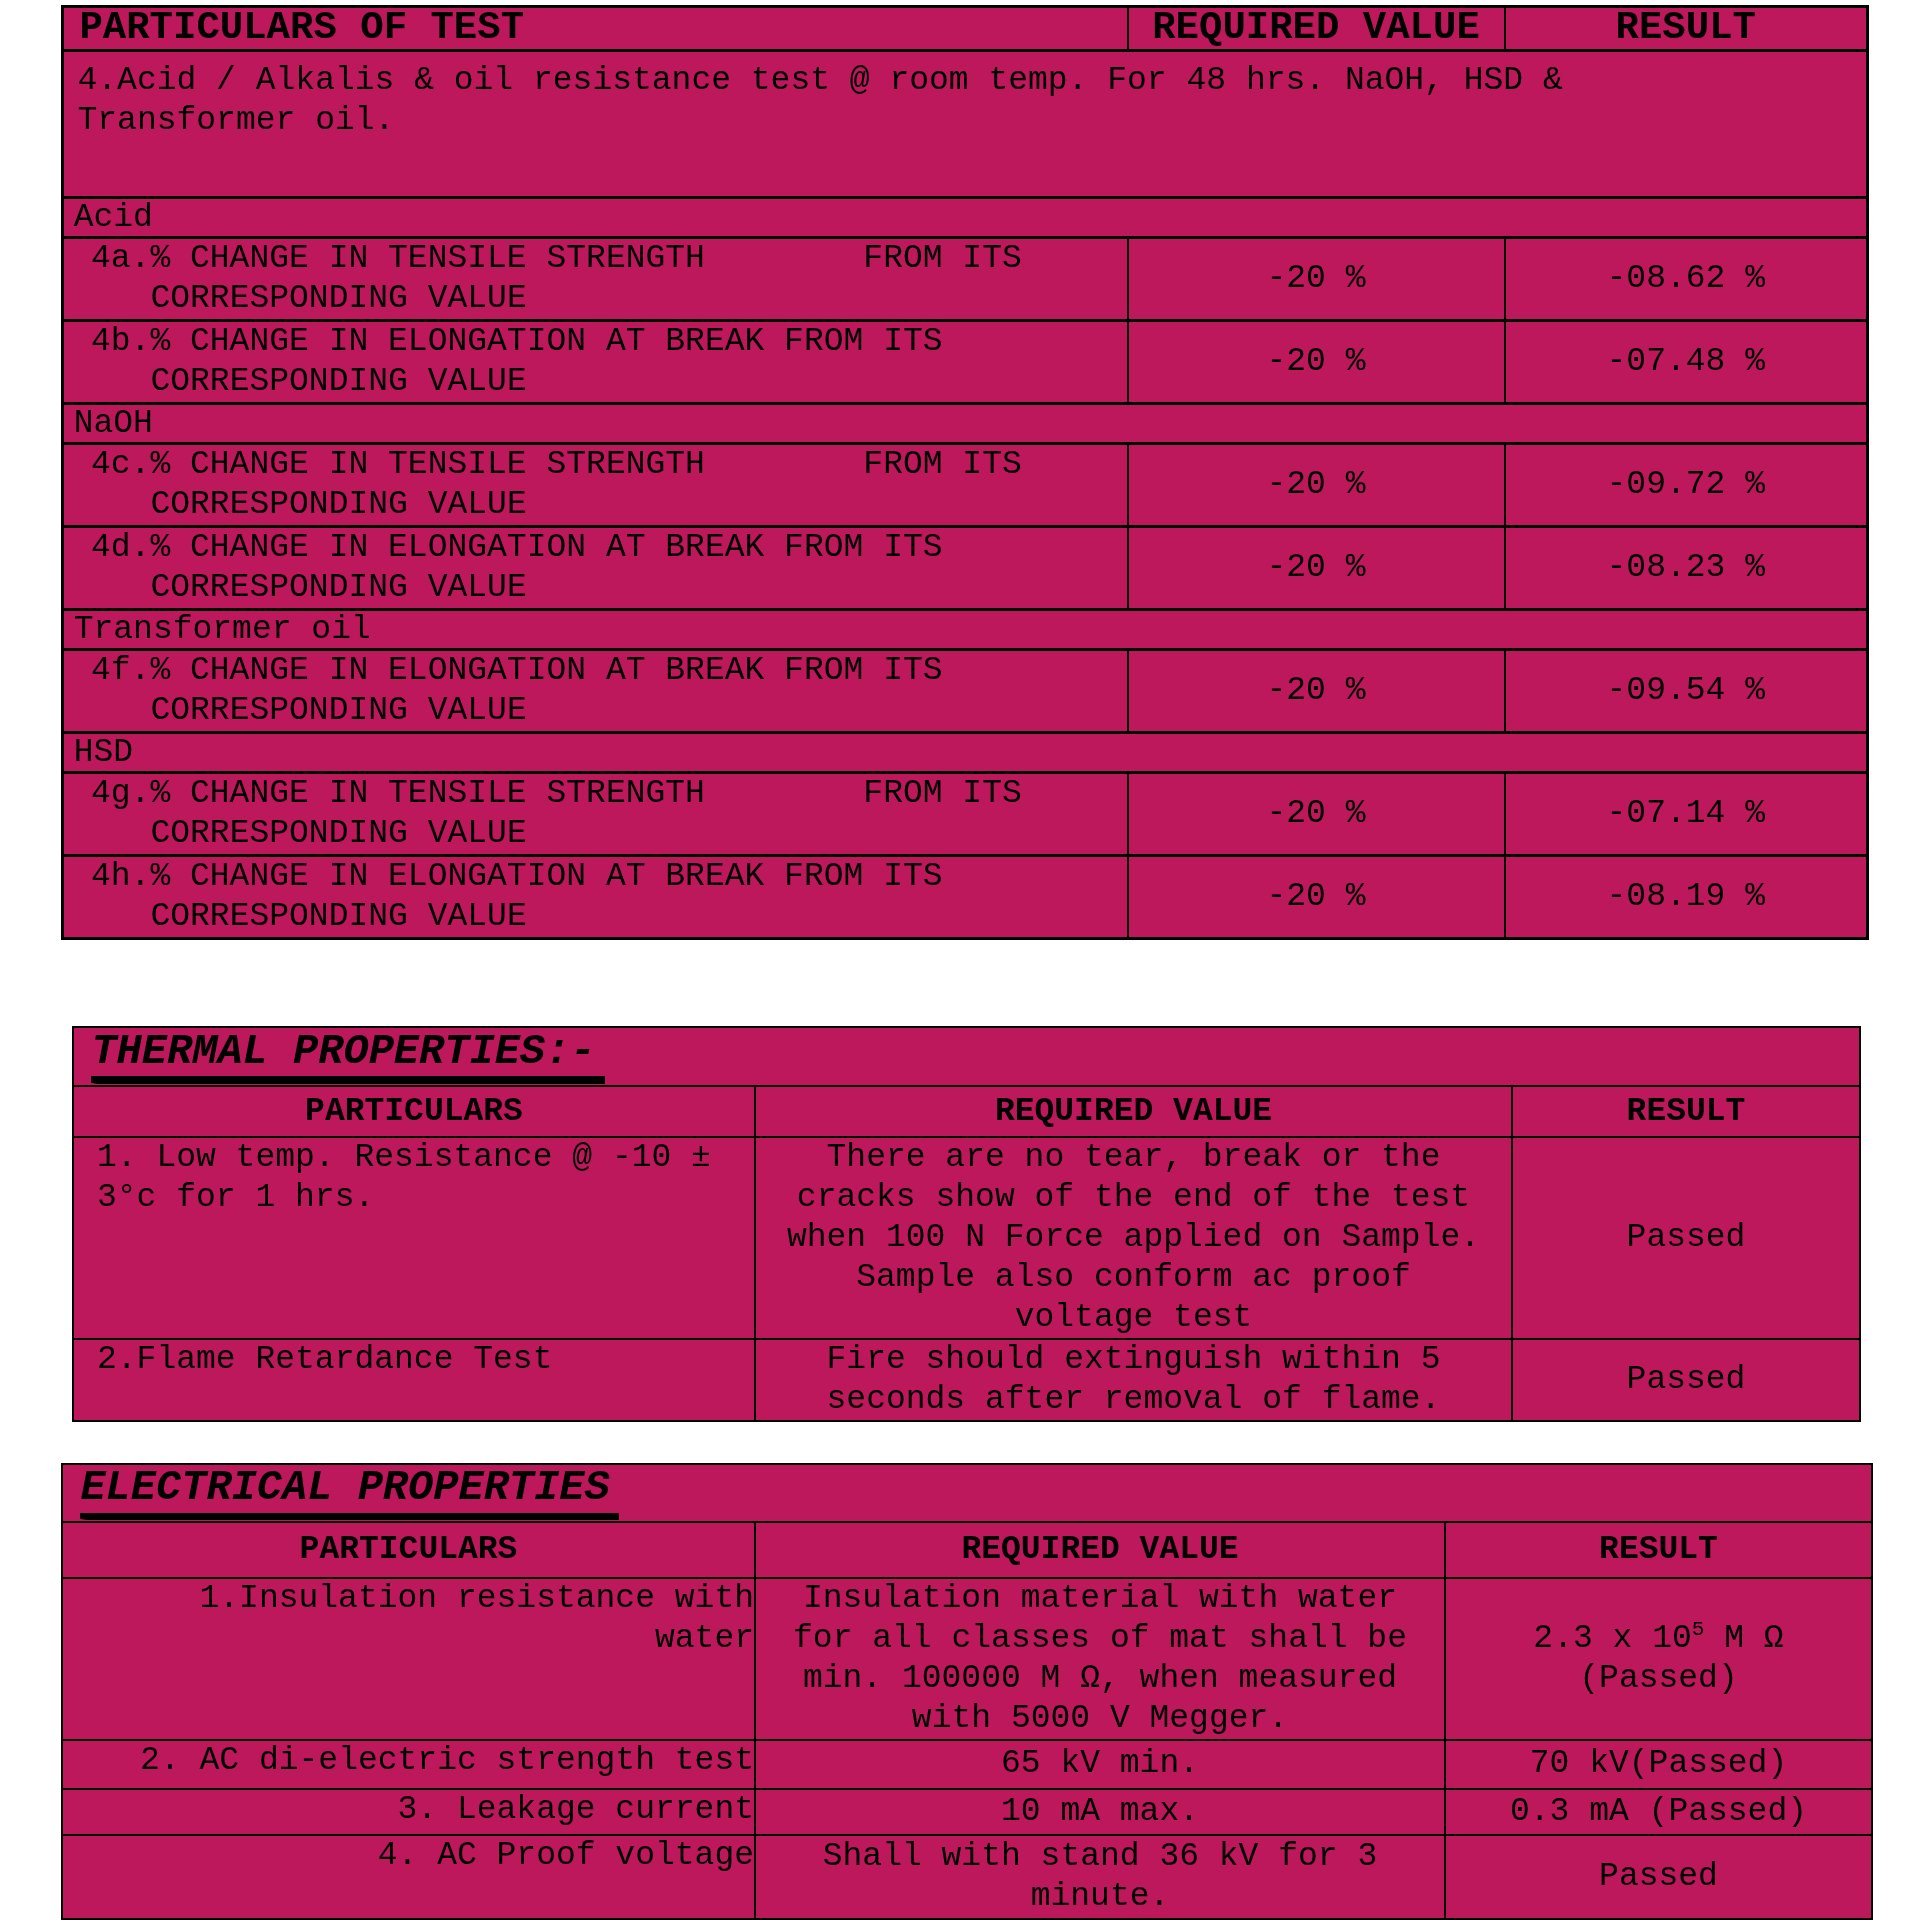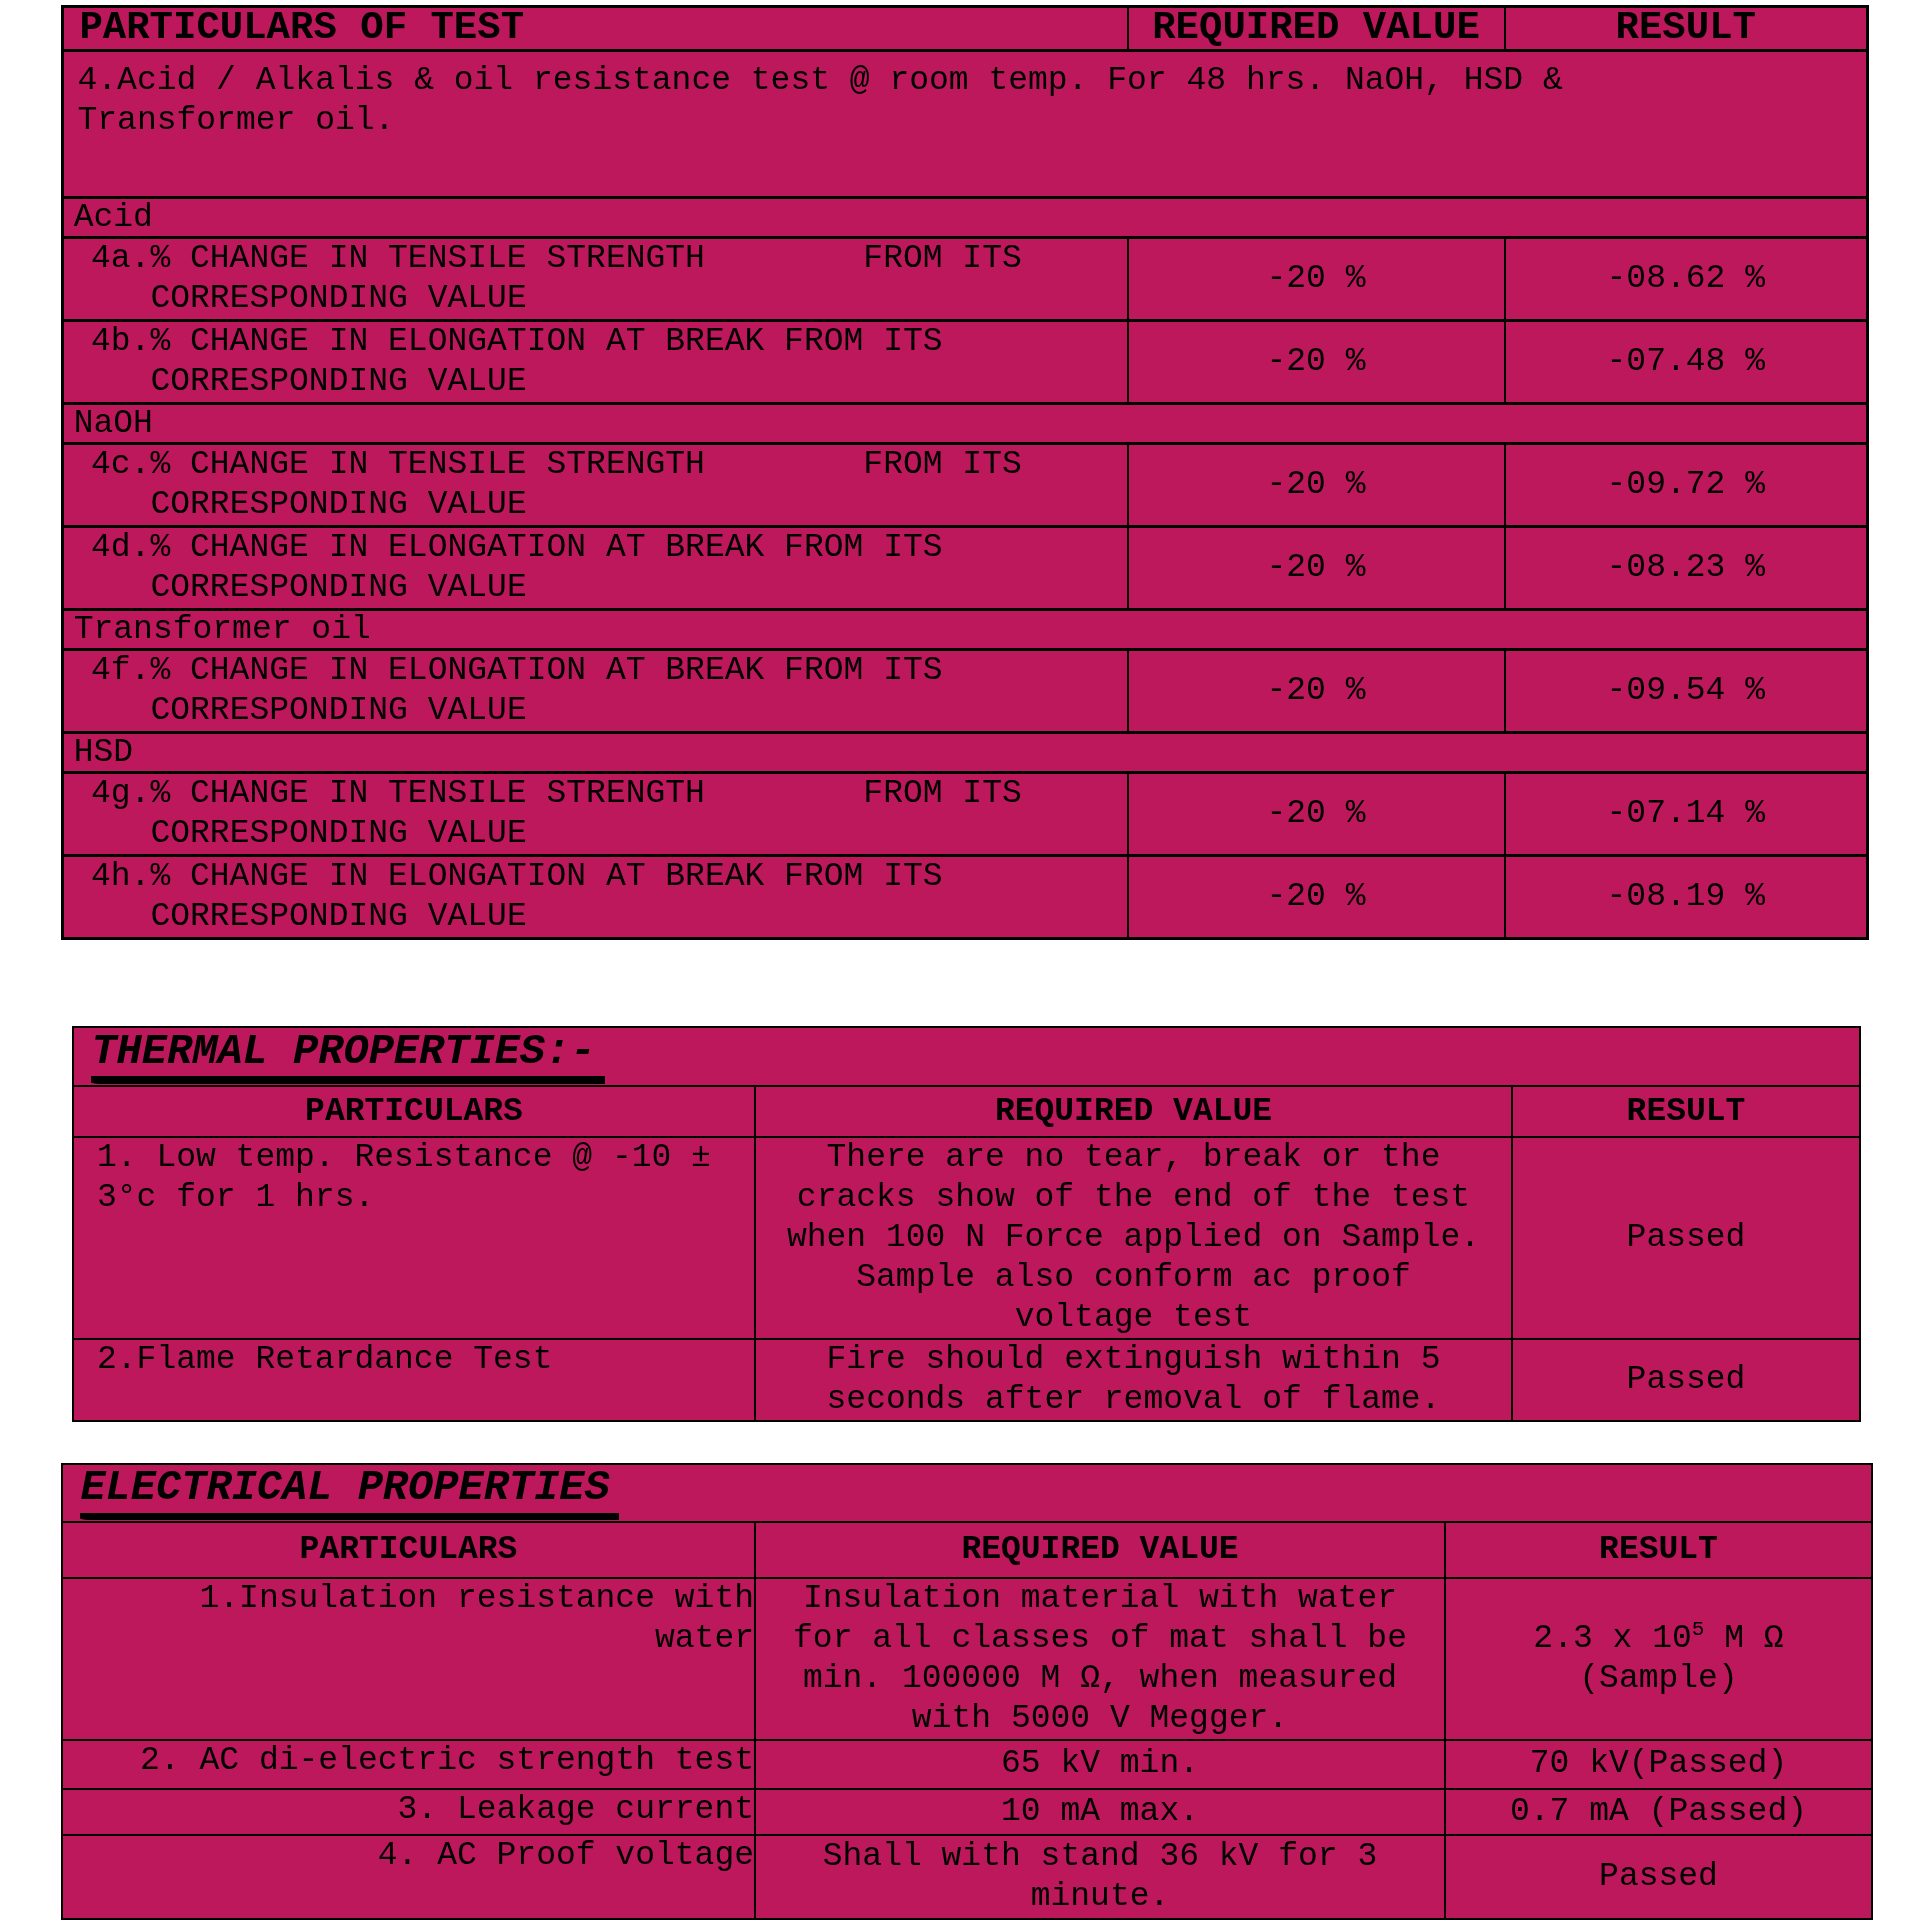--- a/index.html
+++ b/index.html
@@ -188,31 +188,31 @@
       <td class="ctr">REQUIRED VALUE</td>
       <td class="ctr">RESULT</td>
     </tr>
     <tr class="r1">
       <td class="part">1.Insulation resistance with
  water</td>
       <td class="ctr">Insulation material with water
 for all classes of mat shall be
 min. 100000 M Ω, when measured
 with 5000 V Megger.</td>
-      <td class="ctr"><div><span>2.3 x 10</span><sup>5</sup><span> M Ω</span></div><div>(Sample)</div></td>
+      <td class="ctr"><div><span>2.3 x 10</span><sup>5</sup><span> M Ω</span></div><div>(Passed)</div></td>
     </tr>
     <tr class="r2">
       <td class="part"> 2. AC di-electric strength test</td>
       <td class="ctr">65 kV min.</td>
       <td class="ctr">70 kV(Passed)</td>
     </tr>
     <tr class="r3">
       <td class="part"> 3. Leakage current</td>
       <td class="ctr">10 mA max.</td>
-      <td class="ctr">0.7 mA (Passed)</td>
+      <td class="ctr">0.3 mA (Passed)</td>
     </tr>
     <tr class="r4">
       <td class="part"> 4. AC Proof voltage</td>
       <td class="ctr">Shall with stand 36 kV for 3
 minute.</td>
       <td class="ctr">Passed</td>
     </tr>
   </tbody>
     </table>
 

